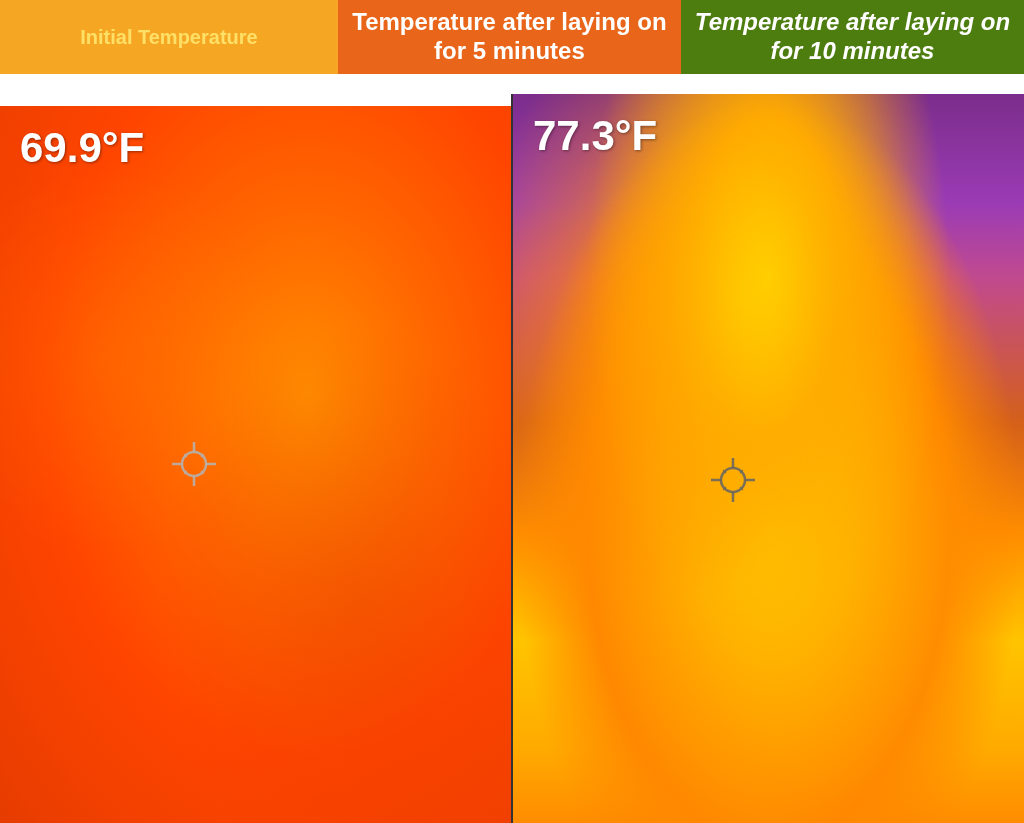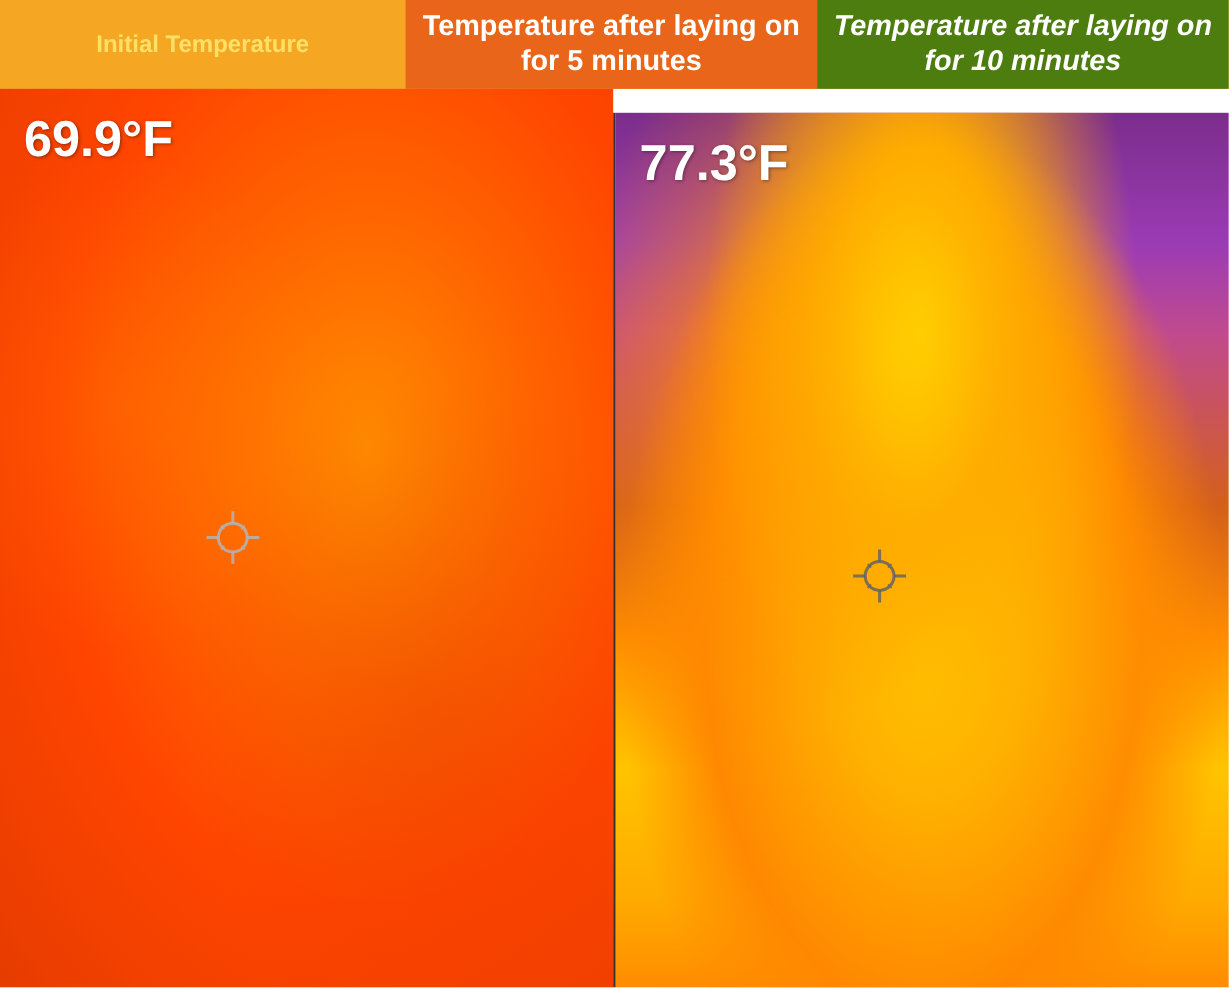--- a/index.html
+++ b/index.html
@@ -69,20 +69,21 @@
 
     .thermal-panel {
       flex: 1;
       position: relative;
       overflow: hidden;
     }
 
     
     .panel-initial {
       background: radial-gradient(ellipse at 60% 40%, #ff8c00 0%, #ff6600 30%, #ff4500 60%, #e63c00 100%);
+      margin-top: 32px;
     }
 
     
     .panel-5min {
       background: 
         radial-gradient(ellipse at 50% 25%, #ffcc00 0%, #ffaa00 20%, transparent 50%),
         radial-gradient(ellipse at 30% 30%, #ff8c00 0%, transparent 40%),
         radial-gradient(ellipse at 50% 60%, #ffcc00 0%, #ffaa00 25%, #ff8800 50%, transparent 70%),
         linear-gradient(180deg, #7b2d8b 0%, #9b3bb5 15%, #c04a8f 25%, #d4601a 45%, #ff8c00 60%, #ffc400 75%, #ffaa00 90%, #ff8c00 100%);
     }

